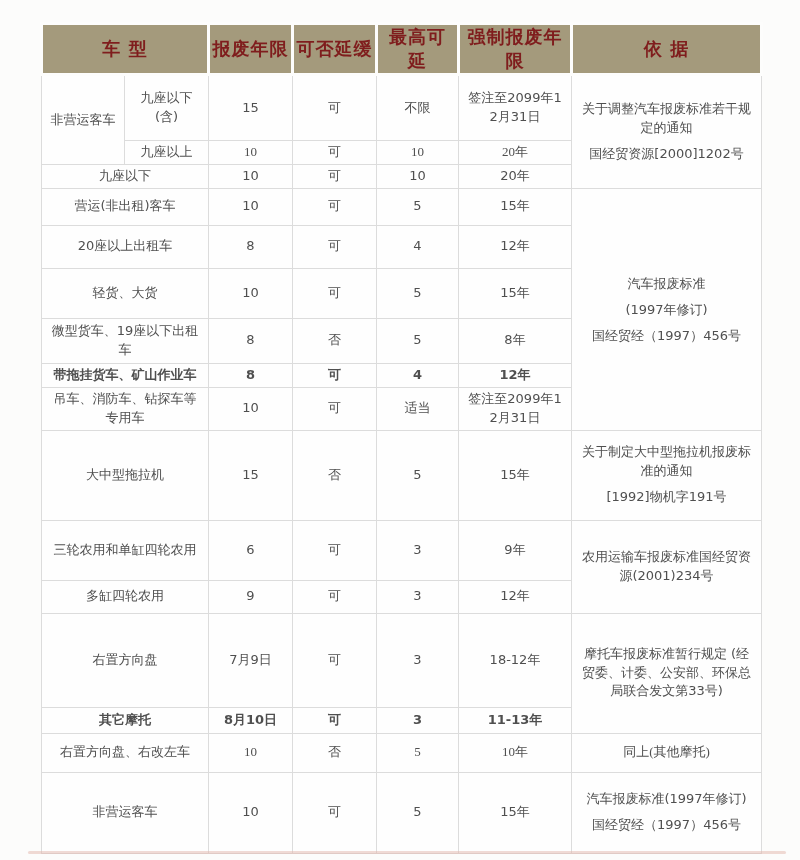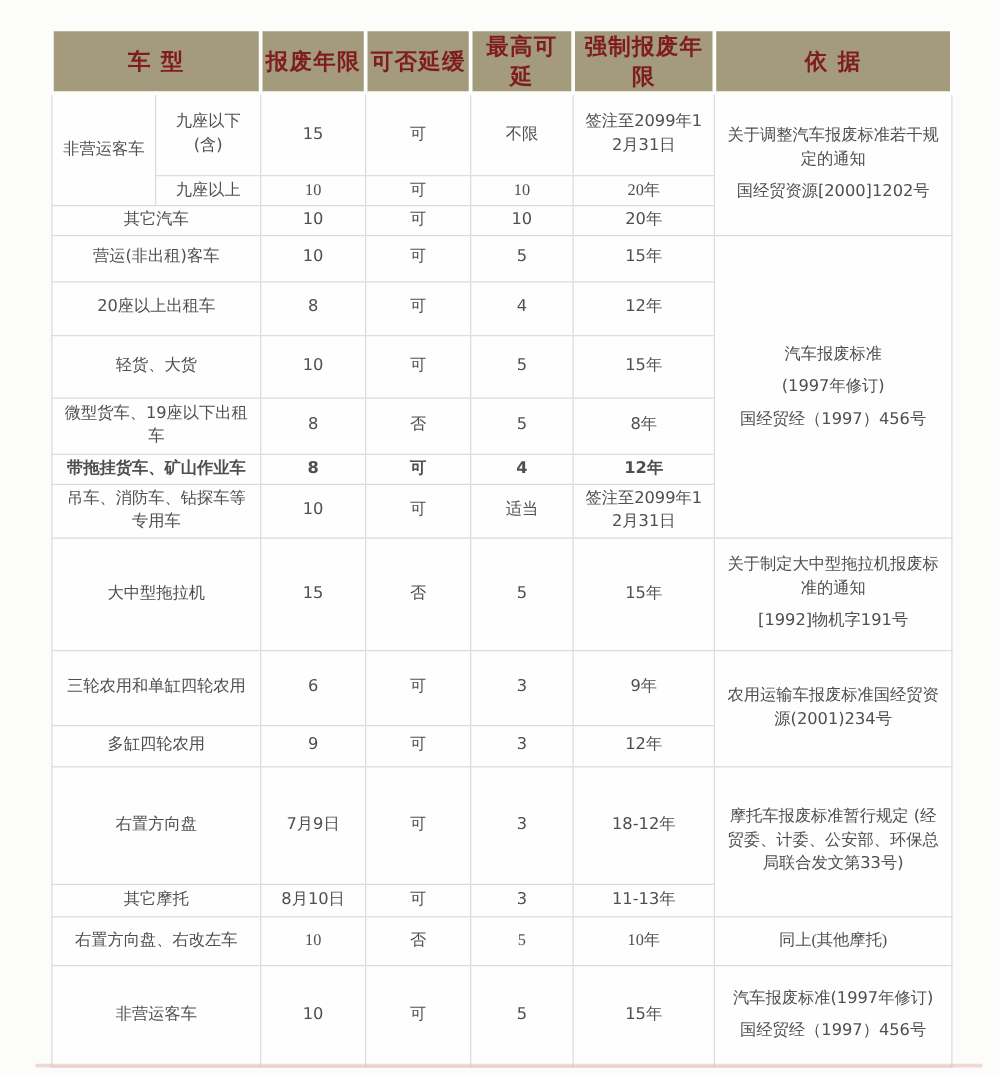--- a/index.html
+++ b/index.html
@@ -29,21 +29,21 @@
   td.basis .blk{margin:7px 0;}
   td.basis-top{vertical-align:top;margin-top:27px;}
   td.basis-top .blk:first-child{margin-top:10px;}
   td.vtype{padding:2px 6px;}
   td.vtype-narrow{padding:2px 10px;}
   
   tr.r0{height:66px;} tr.r1{height:24px;font-family:Liberation Serif, serif;} tr.r2{height:21px;}
   tr.r3{height:37px;} tr.r4{height:43px;} tr.r5{height:50px;}
   tr.r6{height:45px;} tr.r7{height:24px;font-weight:bold;} tr.r8{height:40px;}
   tr.r9{height:90px;} tr.r10{height:60px;} tr.r11{height:33px;}
-  tr.r12{height:94px;} tr.r13{height:26px;} tr.r14{height:39px;font-family:Liberation Serif, serif;}
+  tr.r12{height:94px;} tr.r13{height:26px;font-weight:bold;} tr.r14{height:39px;font-family:Liberation Serif, serif;}
   tr.r15{height:81px;}
   .accent-line{
     position:absolute;left:28px;top:851px;width:758px;height:3px;
     background:#e3bcb3;opacity:.55;border-radius:2px;
   }
 </style>
 </head>
 <body>
 
 <div class="table-wrap">
@@ -81,21 +81,21 @@
         </td>
       </tr>
       <tr class="r1">
         <td class="vtype-narrow">九座以上</td>
         <td>10</td>
         <td>可</td>
         <td>10</td>
         <td>20年</td>
       </tr>
       <tr class="r2">
-        <td class="vtype" colspan="2">其它汽车</td>
+        <td class="vtype" colspan="2">九座以下</td>
         <td>10</td>
         <td>可</td>
         <td>10</td>
         <td>20年</td>
       </tr>
       <tr class="r3">
         <td class="vtype" colspan="2">营运(非出租)客车</td>
         <td>10</td>
         <td>可</td>
         <td>5</td>

